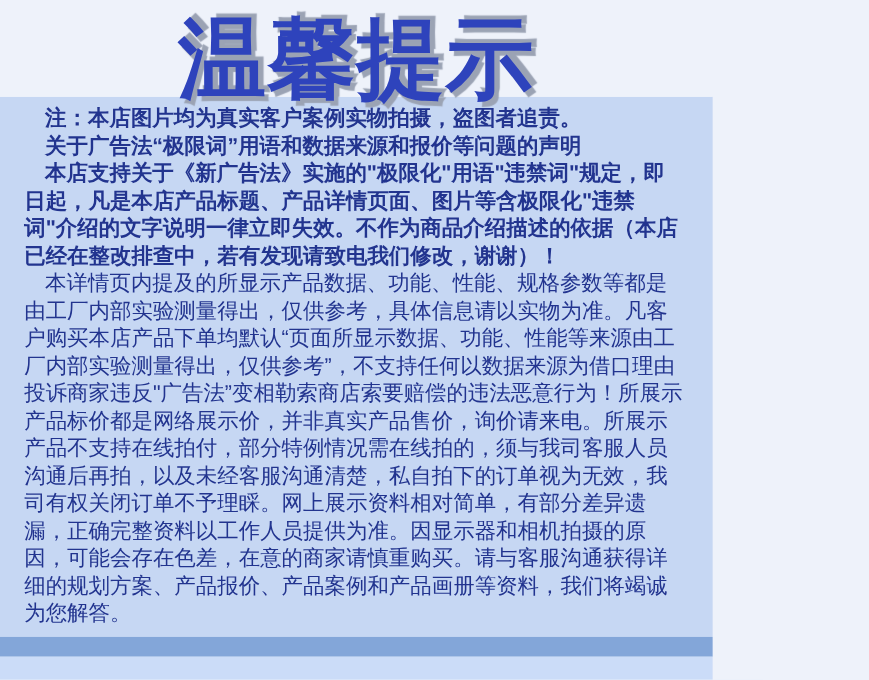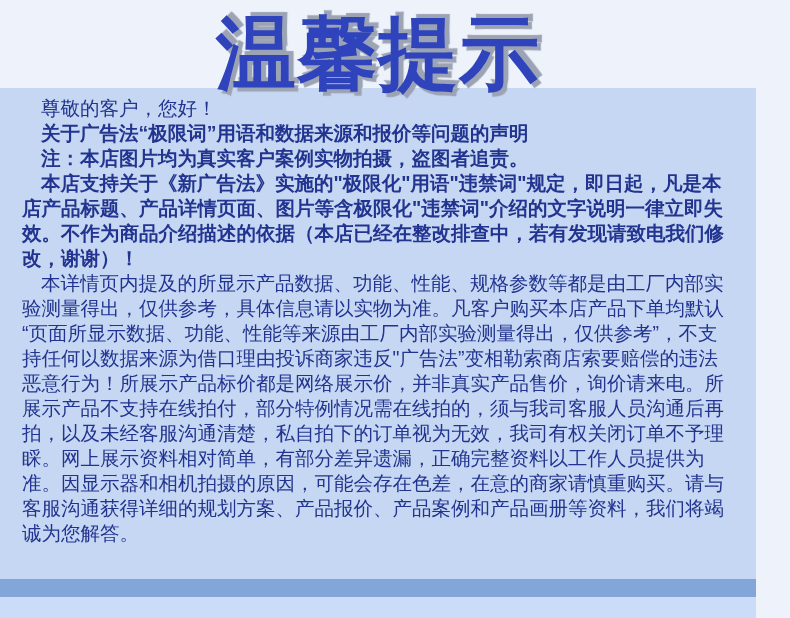--- a/index.html
+++ b/index.html
@@ -1,18 +1,18 @@
 <!DOCTYPE html>
 <html lang="zh"><head>
 <meta charset="utf-8">
 <style>
   * { box-sizing: border-box; }
   html, body { margin: 0; padding: 0; background: #eef2fa; }
   .page {
-    width: 756px;
+    width: 648px;
     height: 618px;
     overflow: hidden;
     font-family: "Liberation Sans", "DejaVu Sans", sans-serif;
   }
   .header {
     height: 88px;
     background: #eef2fa;
     text-align: center;
     position: relative;
     z-index: 2;
@@ -49,27 +49,26 @@
 <body>
 
 <div class="page">
 
   <header class="header">
     <h1 class="title">温馨提示</h1>
   </header>
 
   <main class="body">
 
-    <p>尊敬的客户，您好！</p>
 
 
 
+    <p class="bold">注：本店图片均为真实客户案例实物拍摄，盗图者追责。</p>
+
     <p class="bold">关于广告法“极限词”用语和数据来源和报价等问题的声明</p>
-
-    <p class="bold">注：本店图片均为真实客户案例实物拍摄，盗图者追责。</p>
 
     <p class="bold">本店支持关于《新广告法》实施的"极限化"用语"违禁词"规定，即日起，凡是本店产品标题、产品详情页面、图片等含极限化"违禁词"介绍的文字说明一律立即失效。不作为商品介绍描述的依据（本店已经在整改排查中，若有发现请致电我们修改，谢谢）！</p>
 
     <p>本详情页内提及的所显示产品数据、功能、性能、规格参数等都是由工厂内部实验测量得出，仅供参考，具体信息请以实物为准。凡客户购买本店产品下单均默认“页面所显示数据、功能、性能等来源由工厂内部实验测量得出，仅供参考”，不支持任何以数据来源为借口理由投诉商家违反"广告法”变相勒索商店索要赔偿的违法恶意行为！所展示产品标价都是网络展示价，并非真实产品售价，询价请来电。所展示产品不支持在线拍付，部分特例情况需在线拍的，须与我司客服人员沟通后再拍，以及未经客服沟通清楚，私自拍下的订单视为无效，我司有权关闭订单不予理睬。网上展示资料相对简单，有部分差异遗漏，正确完整资料以工作人员提供为准。因显示器和相机拍摄的原因，可能会存在色差，在意的商家请慎重购买。请与客服沟通获得详细的规划方案、产品报价、产品案例和产品画册等资料，我们将竭诚为您解答。</p>
 
   </main>
 
   <div class="band"></div>
   <footer class="footer"></footer>
 

